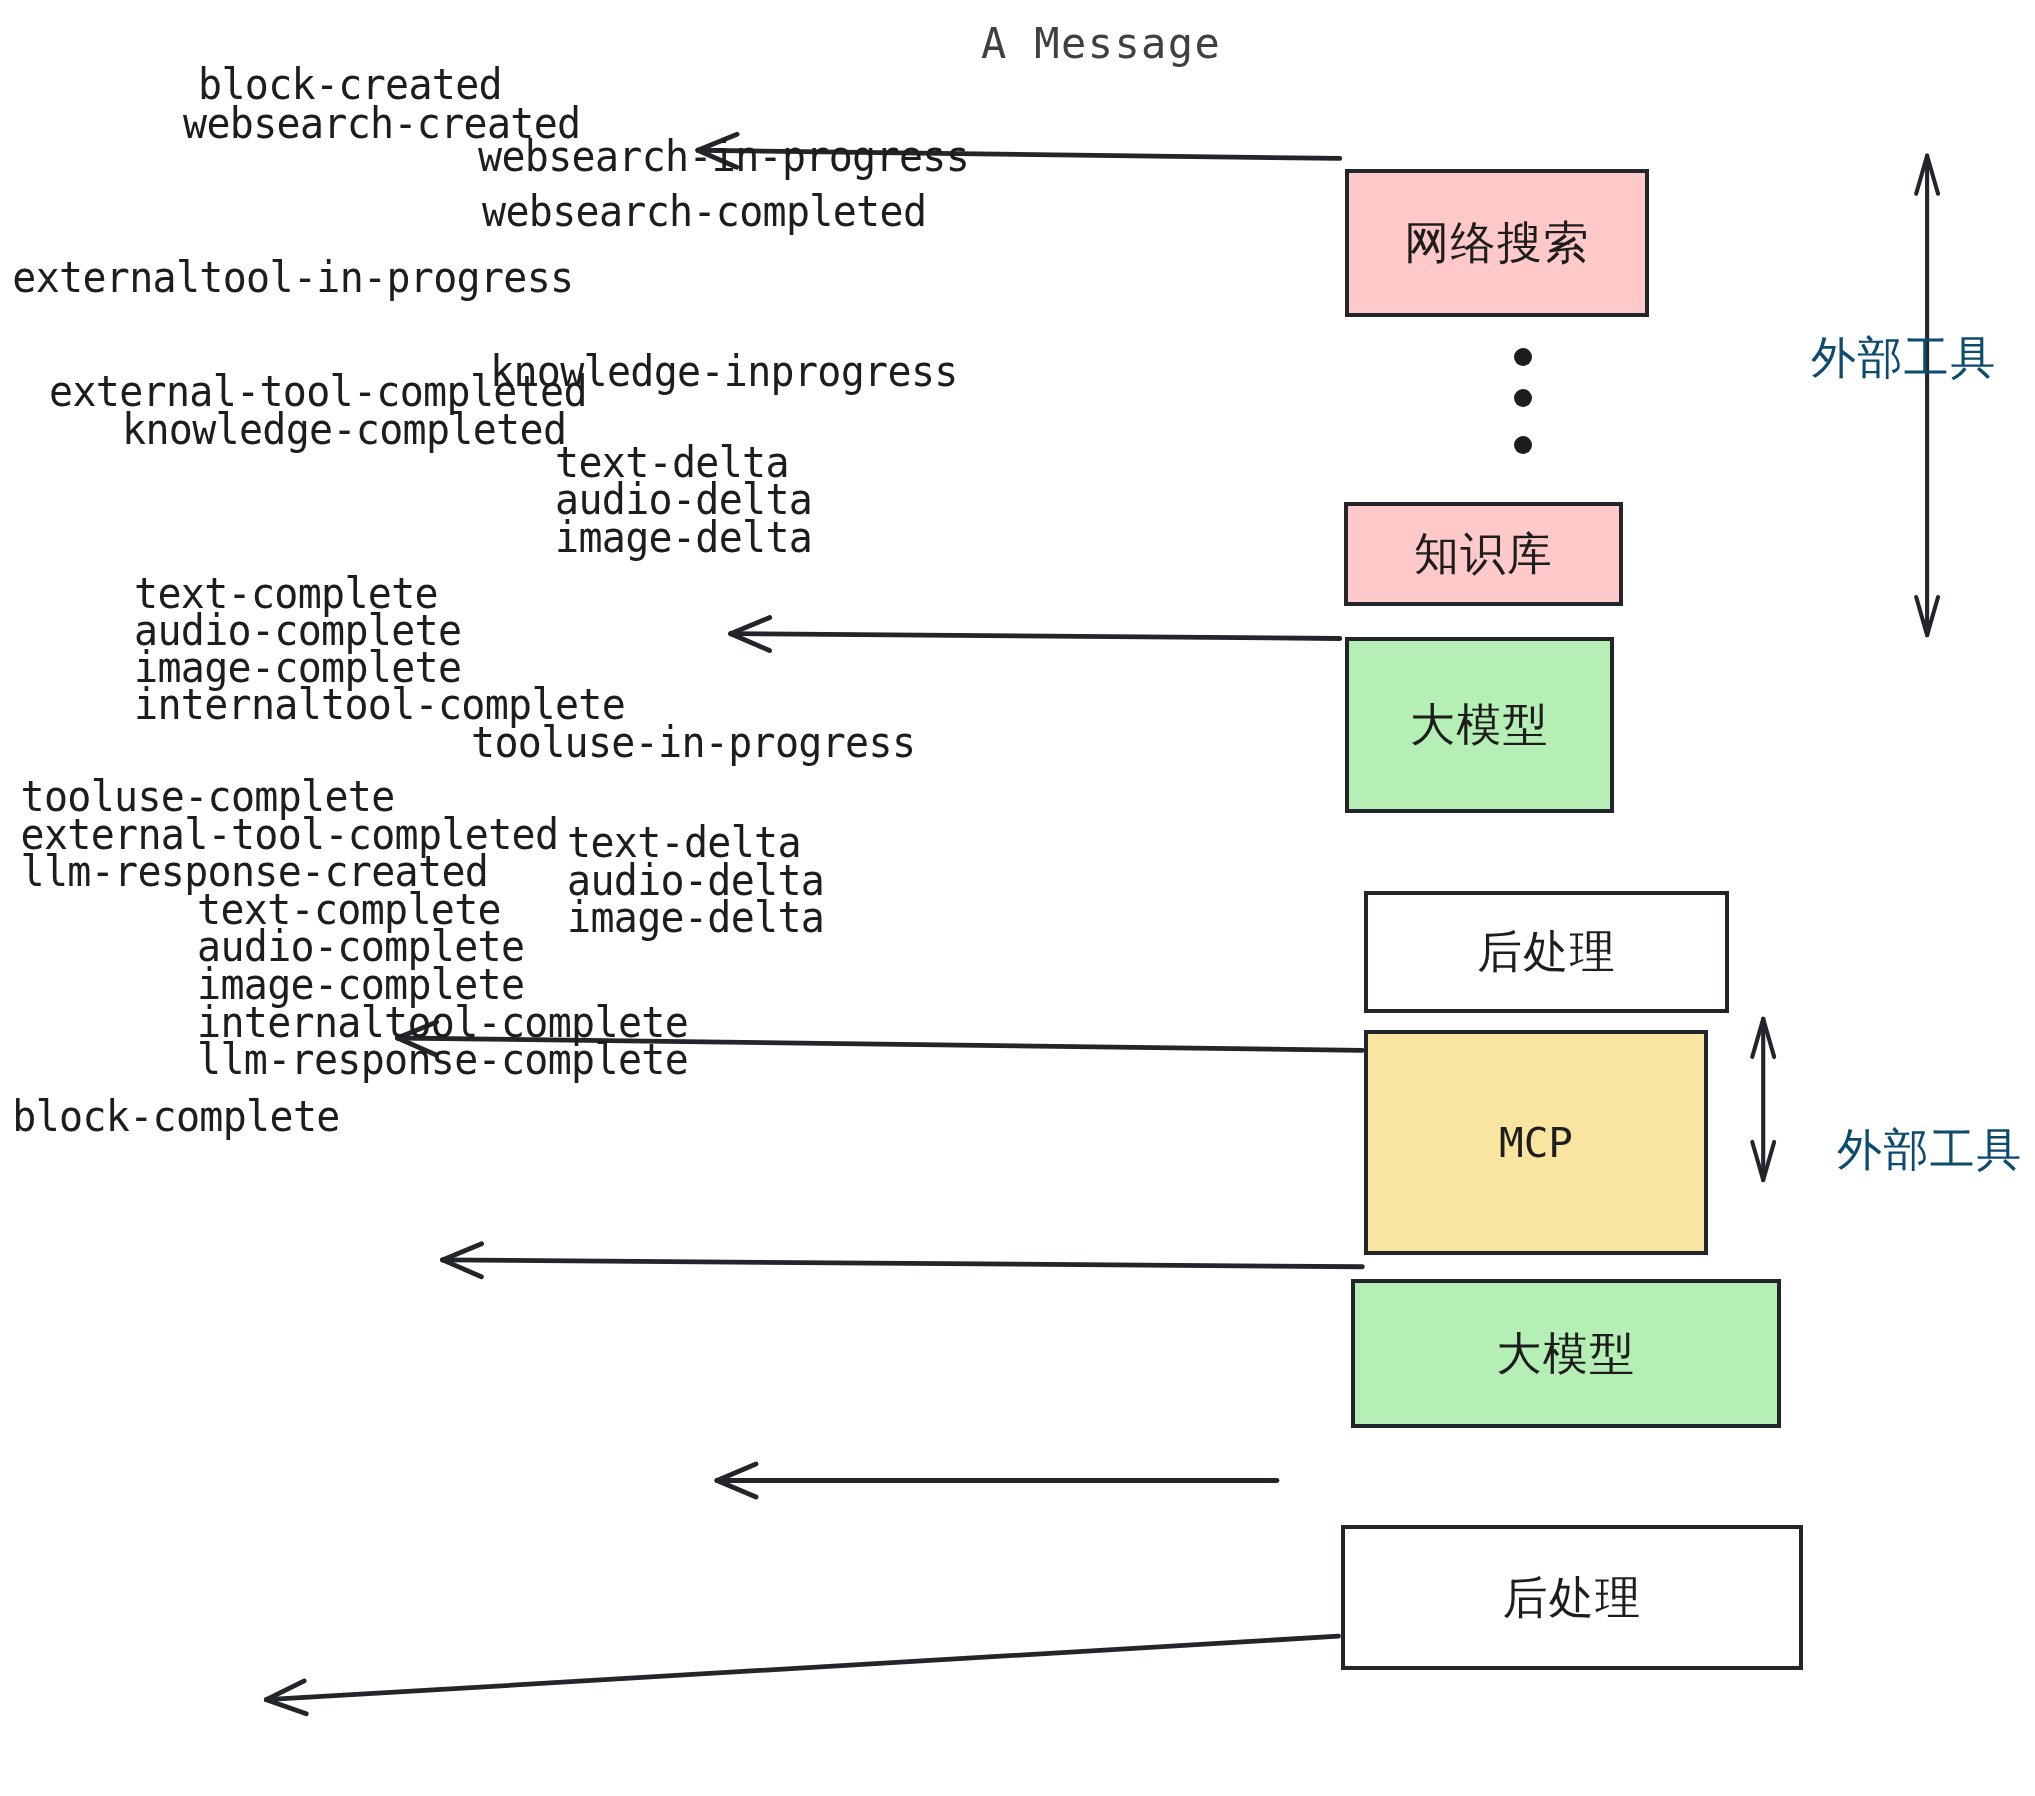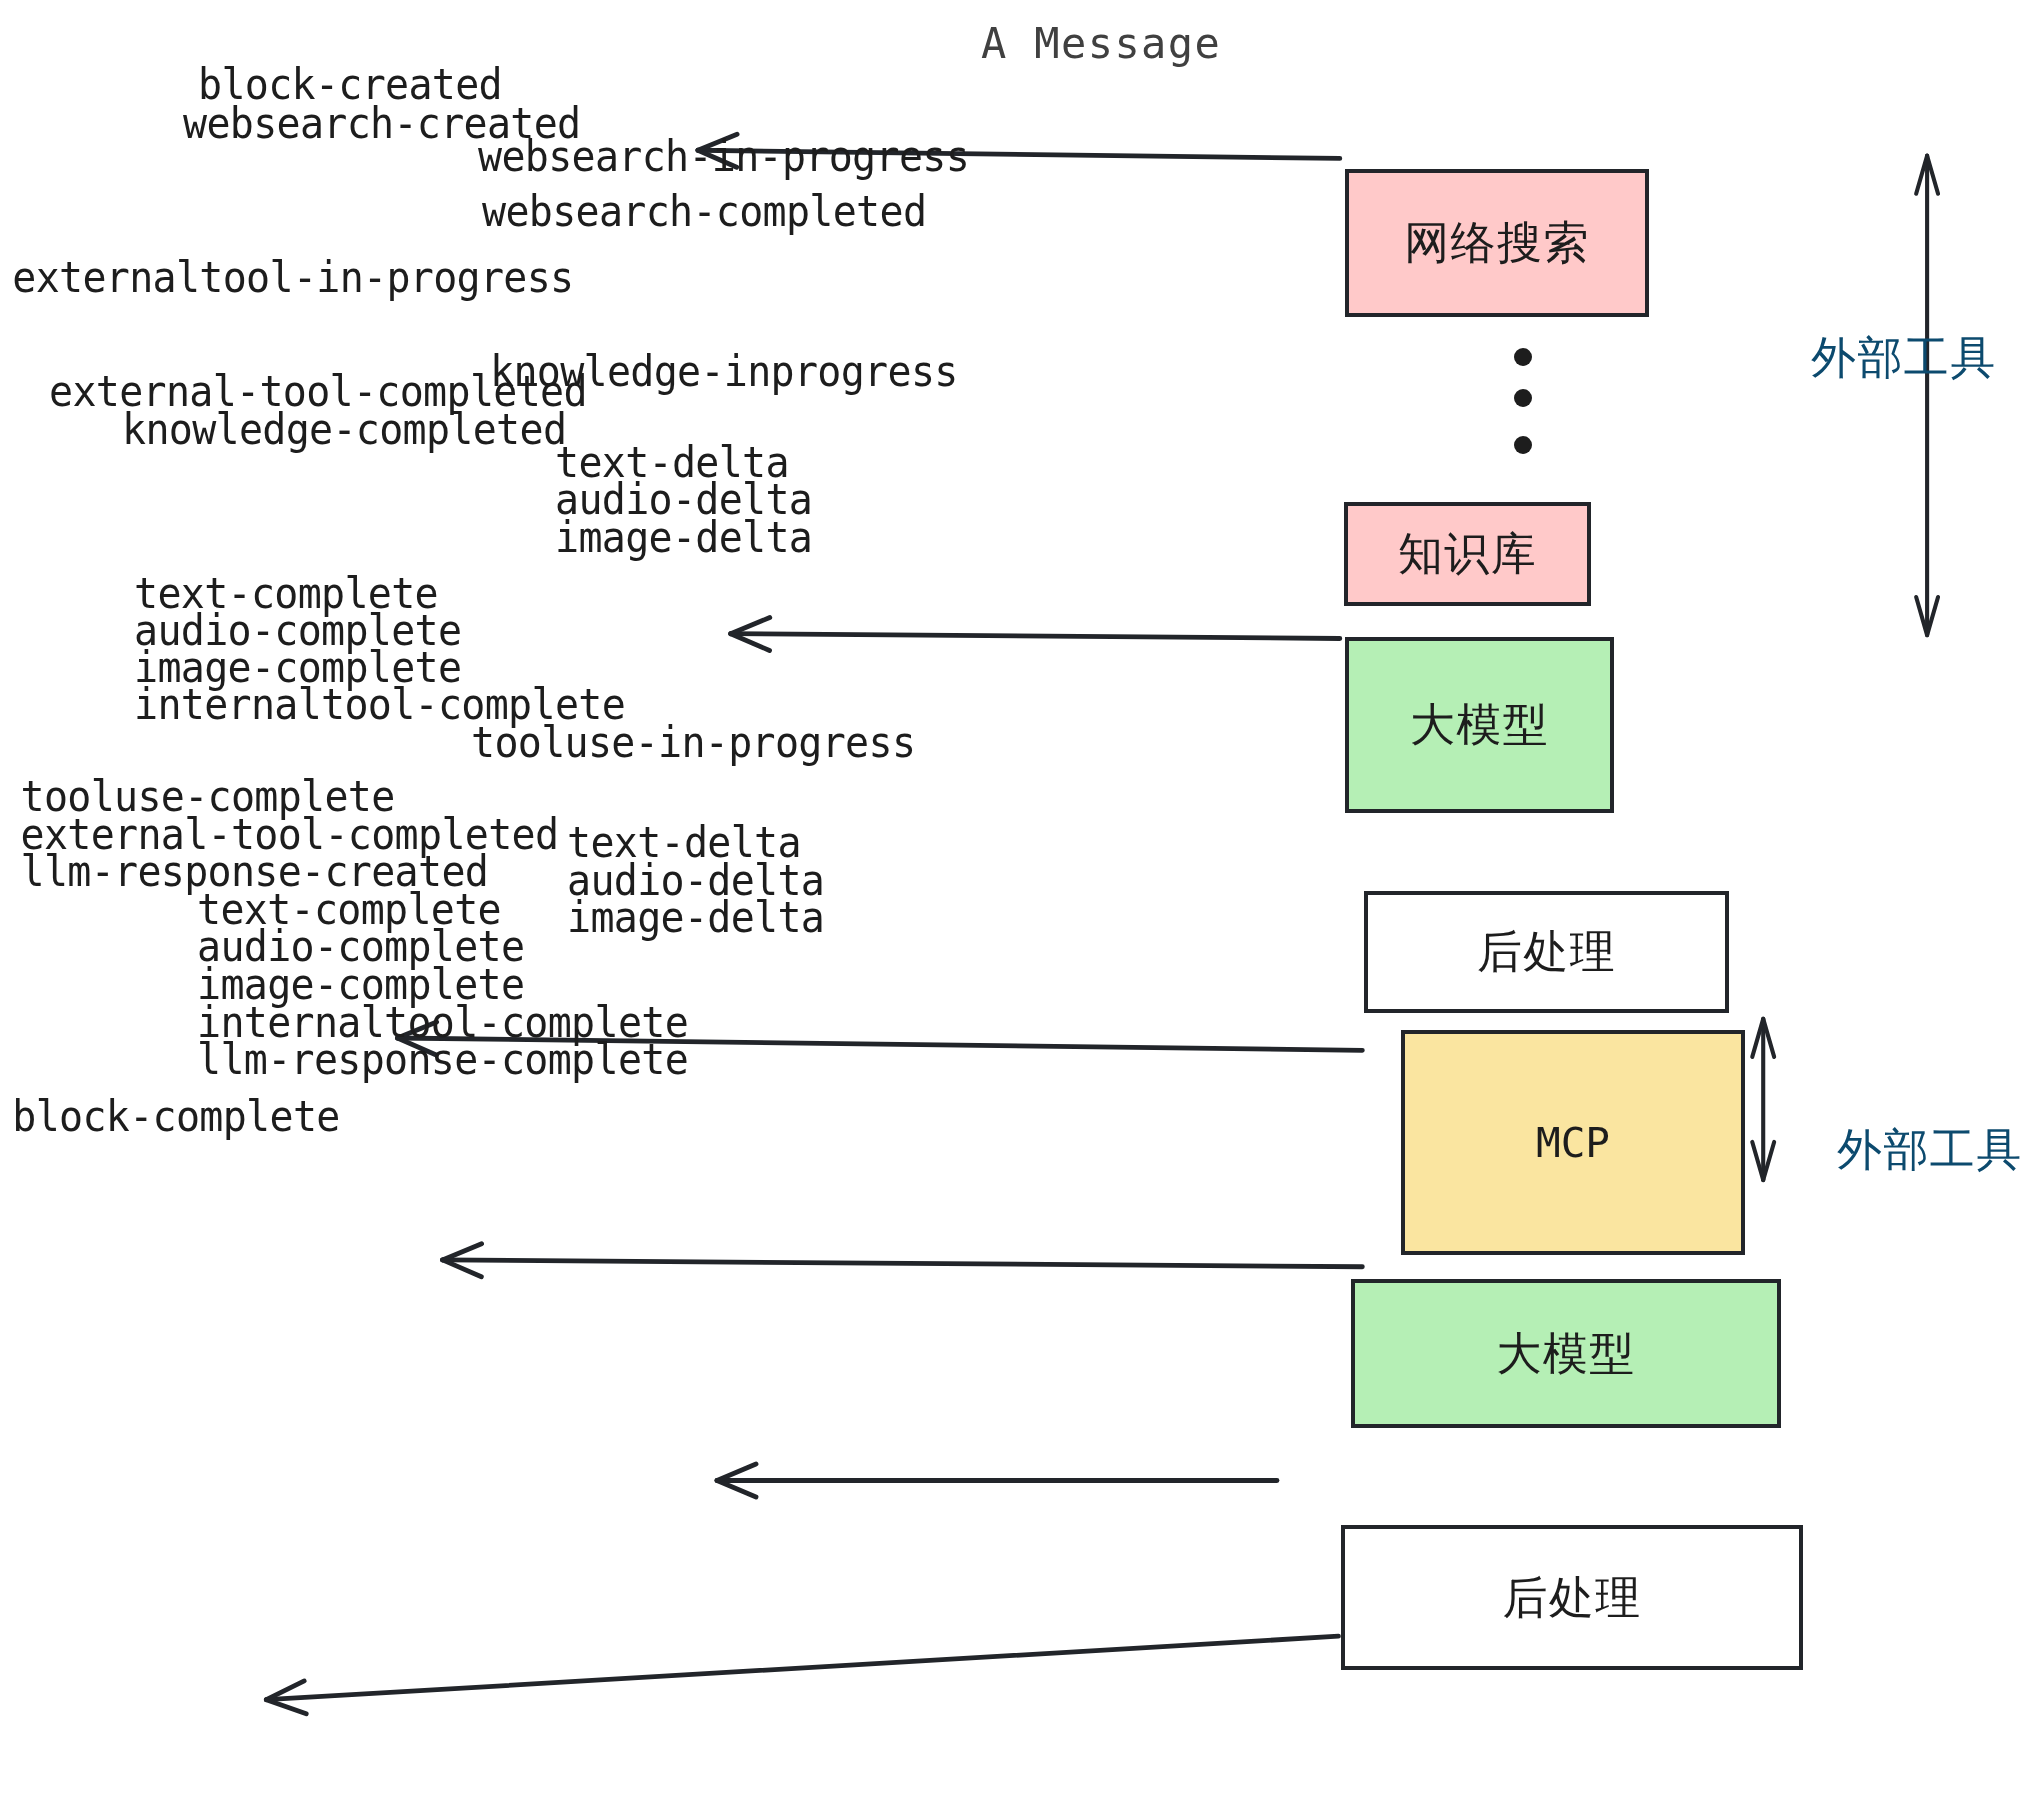--- a/index.html
+++ b/index.html
@@ -151,30 +151,30 @@
           <line x1="2582" y1="1728" x2="2598.0286276167185" y2="1672.2587845779753" stroke="#22252a" stroke-width="6" stroke-linecap="round"></line>
           <line x1="2582" y1="1728" x2="2565.9713723832815" y2="1672.2587845779753" stroke="#22252a" stroke-width="6" stroke-linecap="round"></line>
         </g>
       </g>
     </svg>
 
   <div id="boxes-layer">
       <div class="box" style="left: 1345px; top: 169px; width: 304px; height: 148px; background: rgb(255, 201, 201);">
         <span class="box-label">网络搜索</span>
       </div>
-      <div class="box" style="left: 1344px; top: 502px; width: 247px; height: 104px; background: rgb(255, 201, 201);">
+      <div class="box" style="left: 1344px; top: 502px; width: 279px; height: 104px; background: rgb(255, 201, 201);">
         <span class="box-label">知识库</span>
       </div>
       <div class="box" style="left: 1345px; top: 637px; width: 269px; height: 176px; background: rgb(181, 239, 181);">
         <span class="box-label">大模型</span>
       </div>
       <div class="box" style="left: 1364px; top: 891px; width: 365px; height: 122px; background: rgb(255, 255, 255);">
         <span class="box-label">后处理</span>
       </div>
-      <div class="box" style="left: 1364px; top: 1030px; width: 344px; height: 225px; background: rgb(250, 229, 160); margin-left: 37px;">
+      <div class="box" style="left: 1364px; top: 1030px; width: 344px; height: 225px; background: rgb(250, 229, 160);">
         <span class="box-label latin">MCP</span>
       </div>
       <div class="box" style="left: 1351px; top: 1279px; width: 430px; height: 149px; background: rgb(181, 239, 181);">
         <span class="box-label">大模型</span>
       </div>
       <div class="box" style="left: 1341px; top: 1525px; width: 462px; height: 145px; background: rgb(255, 255, 255);">
         <span class="box-label">后处理</span>
       </div>
     </div>
   <div id="events-layer">

